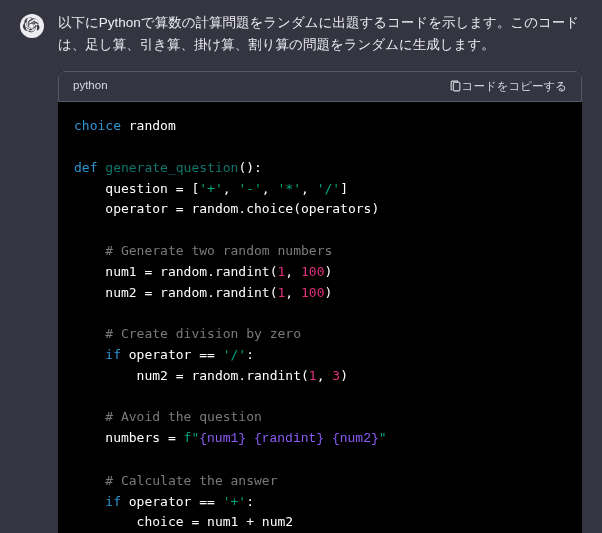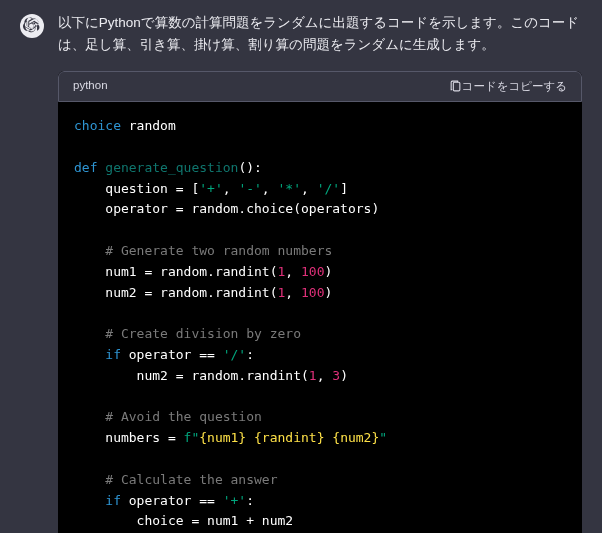--- a/index.html
+++ b/index.html
@@ -62,21 +62,21 @@
       line-height: 1.6;
       color: #ffffff;
       white-space: pre;
     }
     .tk-kw  { color: #2e95d3; }
     .tk-fn  { color: #0f766e; }
     .tk-str { color: #00a67d; }  
     .tk-num { color: #df3079; }  
     .tk-cmt { color: #7a7a7a; }  
     .tk-fs  { color: #00a67d; }  
-    .tk-fi  { color: #fde047; }  
+    .tk-fi  { color: #8b5cf6; font-family: Liberation Mono, monospace; }  
   </style>
 </head>
 <body>
 
 <div class="message-row">
   <div class="avatar">
     <svg viewBox="0 0 41 41">
       <circle cx="20.5" cy="20.5" r="20.5" fill="#ececf1"></circle>
       <path fill="#343541" d="M31.2 17.9c.4-1.2.5-2.4.3-3.6-.2-1.2-.7-2.3-1.5-3.3-1.1-1.6-2.6-2.7-4.4-3.2-1.8-.5-3.7-.3-5.4.5-1-.9-2.2-1.5-3.5-1.8-1.3-.3-2.6-.2-3.9.2-1.8.6-3.3 1.8-4.3 3.4-.9 1.6-1.3 3.5-1 5.3-.9.9-1.6 2-2 3.3-.4 1.2-.5 2.6-.2 3.9.4 1.9 1.4 3.5 2.9 4.6 1.5 1.1 3.4 1.6 5.2 1.4.9 1 2 1.8 3.3 2.2 1.3.4 2.6.5 3.9.2 1.9-.4 3.5-1.4 4.6-2.9 1.1-1.5 1.6-3.4 1.4-5.2 1.2-.8 2.1-1.9 2.7-3.2.6-1.3.8-2.7.6-4.1l1.3 2.3zm-11.3 12c-1.5 0-2.9-.5-4-1.5l.2-.1 6.6-3.8c.2-.1.3-.2.4-.4.1-.2.1-.3.1-.5v-9.3l2.8 1.6v7.7c0 1.7-.6 3.2-1.8 4.4-1.2 1.2-2.7 1.9-4.3 1.9zm-9.7-4.1c-.7-1.3-1-2.8-.7-4.2l.2.1 6.6 3.8c.2.1.3.1.5.1s.4 0 .5-.1l8.1-4.7v3.2l-6.7 3.9c-1.4.8-3.1 1-4.7.6-1.6-.4-2.9-1.5-3.8-2.7zm-1.2-10.5c.7-1.3 1.9-2.2 3.3-2.7v7.8c0 .2 0 .4.1.5.1.2.2.3.4.4l8.1 4.7-2.8 1.6-6.7-3.8c-1.4-.8-2.5-2.1-2.9-3.7-.4-1.6-.2-3.2.5-4.8zm19.8 4.6l-8.1-4.7 2.8-1.6 6.7 3.8c1 .6 1.8 1.5 2.4 2.5.5 1.1.7 2.2.6 3.4-.1 1.2-.6 2.3-1.3 3.2-.7.9-1.7 1.6-2.8 2v-7.8c0-.2 0-.4-.1-.5-.1-.2-.2-.3-.2-.3zm2.8-4.2l-.2-.1-6.6-3.8c-.2-.1-.3-.1-.5-.1s-.4 0-.5.1l-8.1 4.7v-3.2l6.7-3.9c1-.6 2.2-.9 3.4-.8 1.2.1 2.3.4 3.3 1.1.9.7 1.7 1.6 2.1 2.7.4 1.1.6 2.2.4 3.3zm-17.5 5.8l-2.8-1.6v-7.7c0-1.2.3-2.3 1-3.3.6-1 1.6-1.8 2.6-2.3 1.1-.5 2.3-.6 3.4-.5 1.2.2 2.3.7 3.2 1.4l-.2.1-6.6 3.8c-.2.1-.3.2-.4.4-.1.2-.1.3-.1.5l-.1 9.2zm1.5-3.3l3.6-2.1 3.6 2.1v4.2l-3.6 2.1-3.6-2.1v-4.2z"></path>
     </svg>

